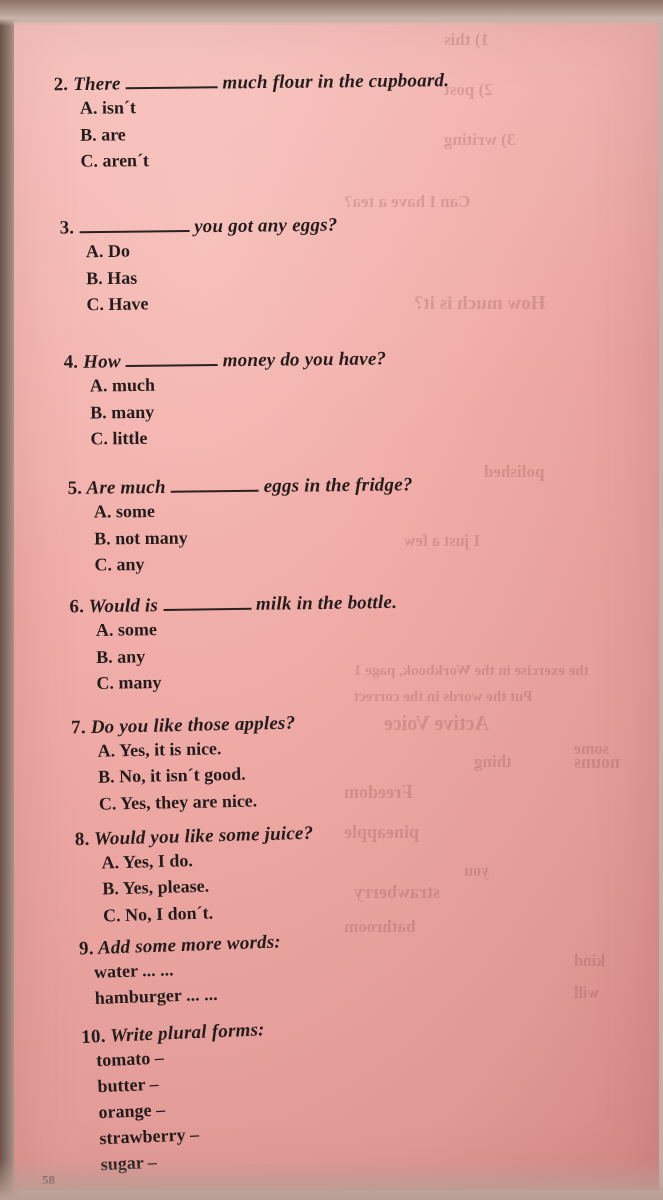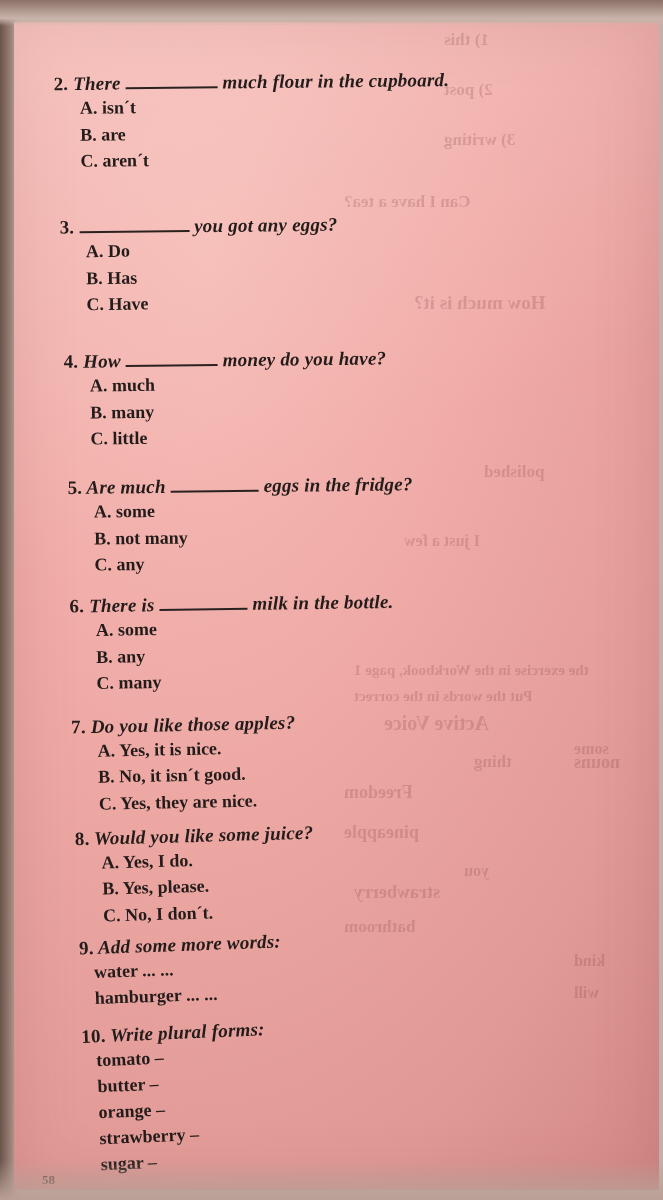--- a/index.html
+++ b/index.html
@@ -218,21 +218,21 @@
           <span>eggs in the fridge?</span>
         </div>
         <div class="opt">A. some</div>
         <div class="opt">B. not many</div>
         <div class="opt">C. any</div>
       </div>
 
       <div class="qblock" style="left:56px; top:570px; transform: rotate(-0.8deg);">
         <div class="qline">
           <span class="qnum">6.</span>
-          <span>There is</span>
+          <span>Would is</span>
           <span class="blank" style="width:88px;"></span>
           <span>milk in the bottle.</span>
         </div>
         <div class="opt">A. some</div>
         <div class="opt">B. any</div>
         <div class="opt">C. many</div>
       </div>
 
       <div class="qblock" style="left:58px; top:692px; transform: rotate(-1.2deg);">
         <div class="qline">

